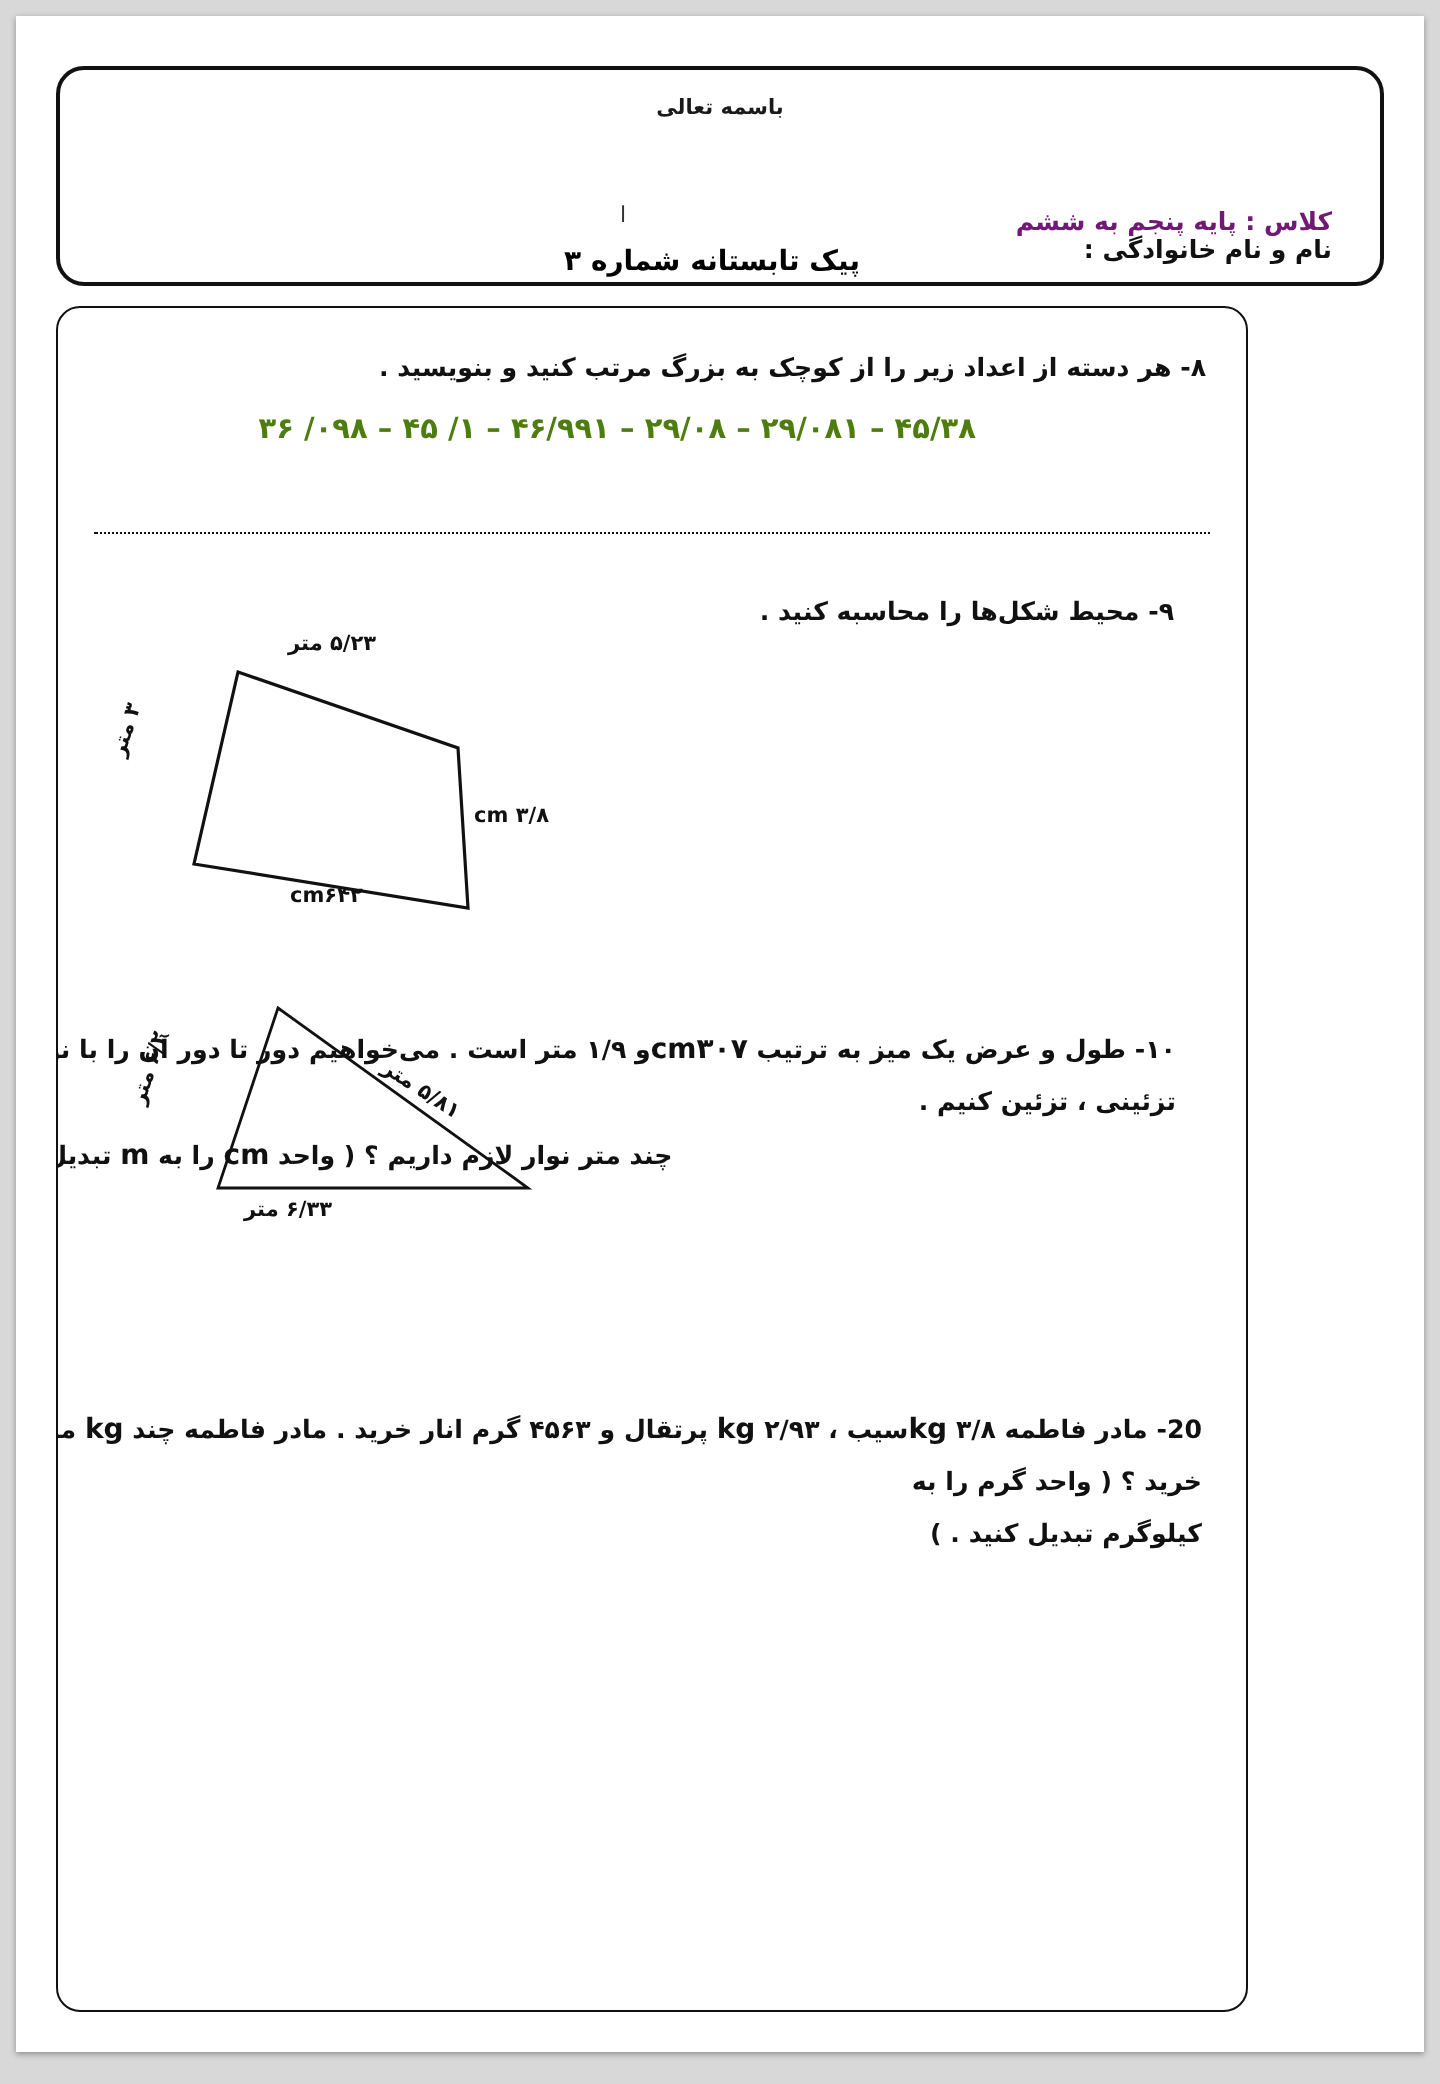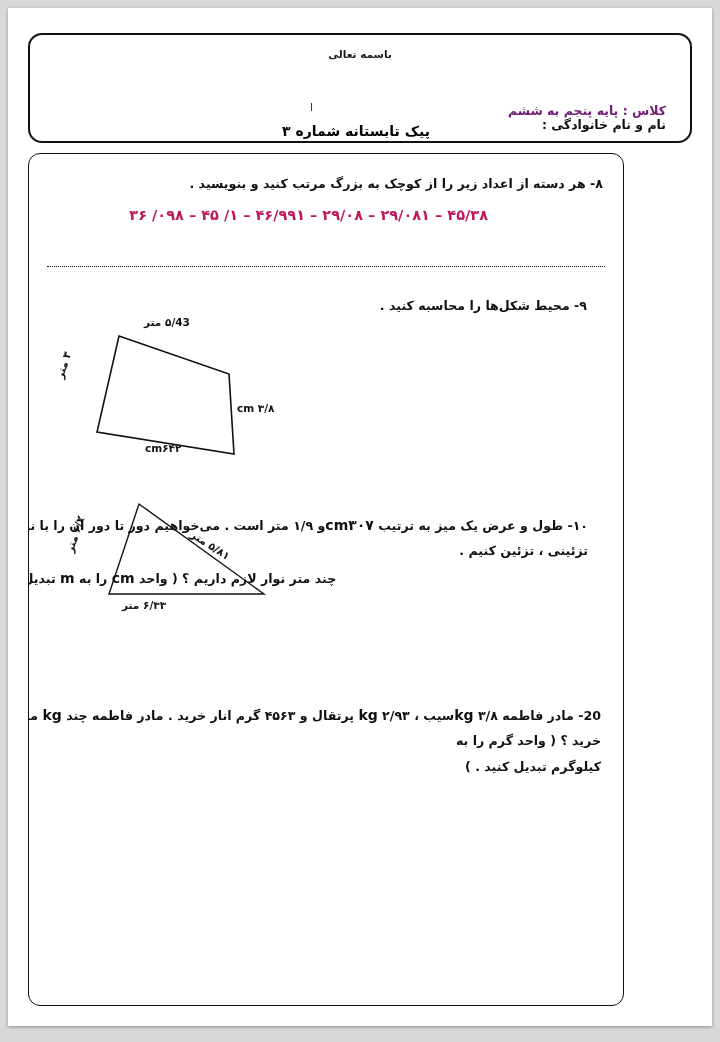--- a/index.html
+++ b/index.html
@@ -112,21 +112,21 @@
     right: 20px;
     top: 18px;
     width: 610px;
   }
   .numbers-row {
     position: absolute;
     right: 135px;
     top: 53px;
     font-size: 14.5px;
     font-weight: 700;
-    color: #be185d;
+    color: #4d7c0f;
     direction: ltr;
     letter-spacing: 0.5px;
     white-space: nowrap;
   }
   .dotted-sep {
     position: absolute;
     left: 18px;
     right: 18px;
     top: 112px;
     border-top: 1.6px dotted #111;
@@ -199,21 +199,21 @@
     <div class="numbers-row">۳۶ /۰۹۸ – ۴۵ /۱ – ۴۶/۹۹۱ – ۲۹/۰۸ – ۲۹/۰۸۱ – ۴۵/۳۸</div>
 
     <div class="dotted-sep"></div>
 
     <div class="q-text q9">۹- محیط شکل‌ها را محاسبه کنید .</div>
 
     <div class="figure-quad">
       <svg width="250" height="155" viewBox="0 0 250 155">
         <polygon points="80,22 190,60 195,140 58,118" fill="none" stroke="#111" stroke-width="1.6"></polygon>
       </svg>
-      <div class="fig-label" style="left:105px; top:2px;">۵/43 متر</div>
+      <div class="fig-label" style="left:105px; top:2px;">۵/۲۳ متر</div>
       <div class="fig-label" style="left:20px; top:58px; transform:rotate(-72deg); transform-origin:left center;">۳ متر</div>
       <div class="fig-label" style="left:198px; top:88px; direction:ltr;">cm ۳/۸</div>
       <div class="fig-label" style="left:88px; top:128px; direction:ltr;margin-left:18px;">cm۶۴۲</div>
     </div>
 
     <div class="figure-tri">
       <svg width="250" height="130" viewBox="0 0 250 130">
         <polygon points="100,10 225,100 70,100" fill="none" stroke="#111" stroke-width="1.4"></polygon>
       </svg>
       <div class="fig-label" style="left:153px; top:33px; transform:rotate(33deg); transform-origin:left center;">۵/۸۱ متر</div>

